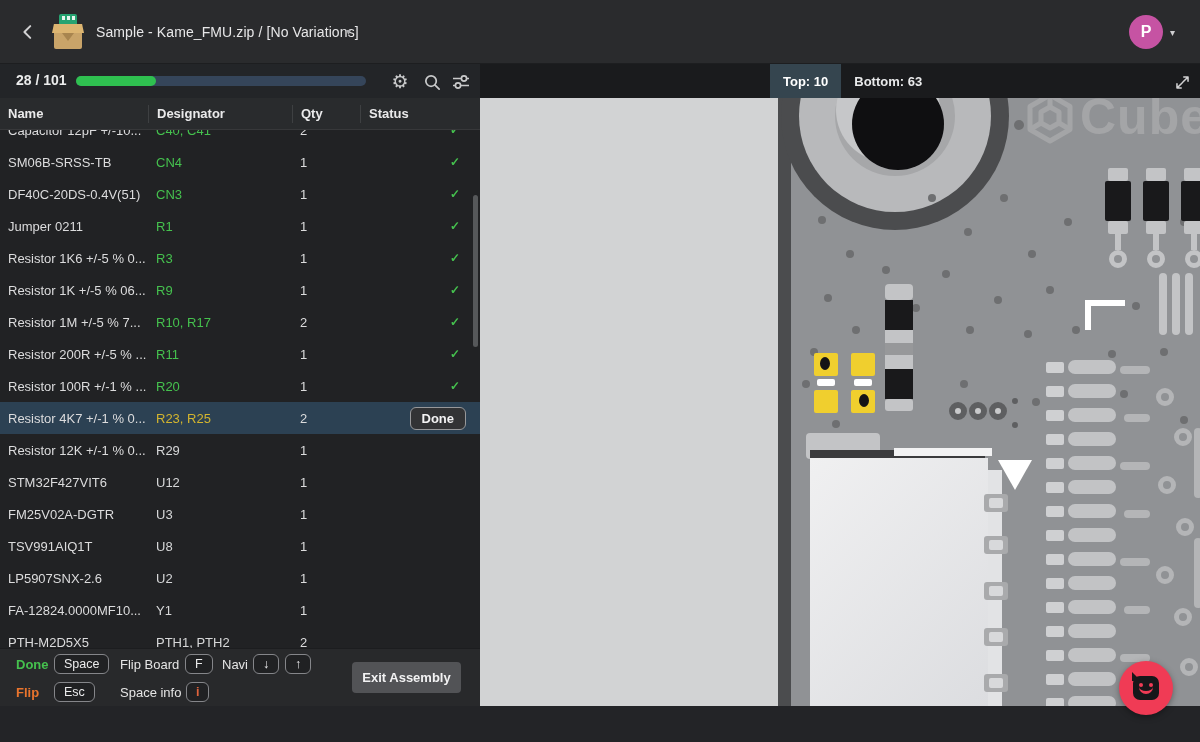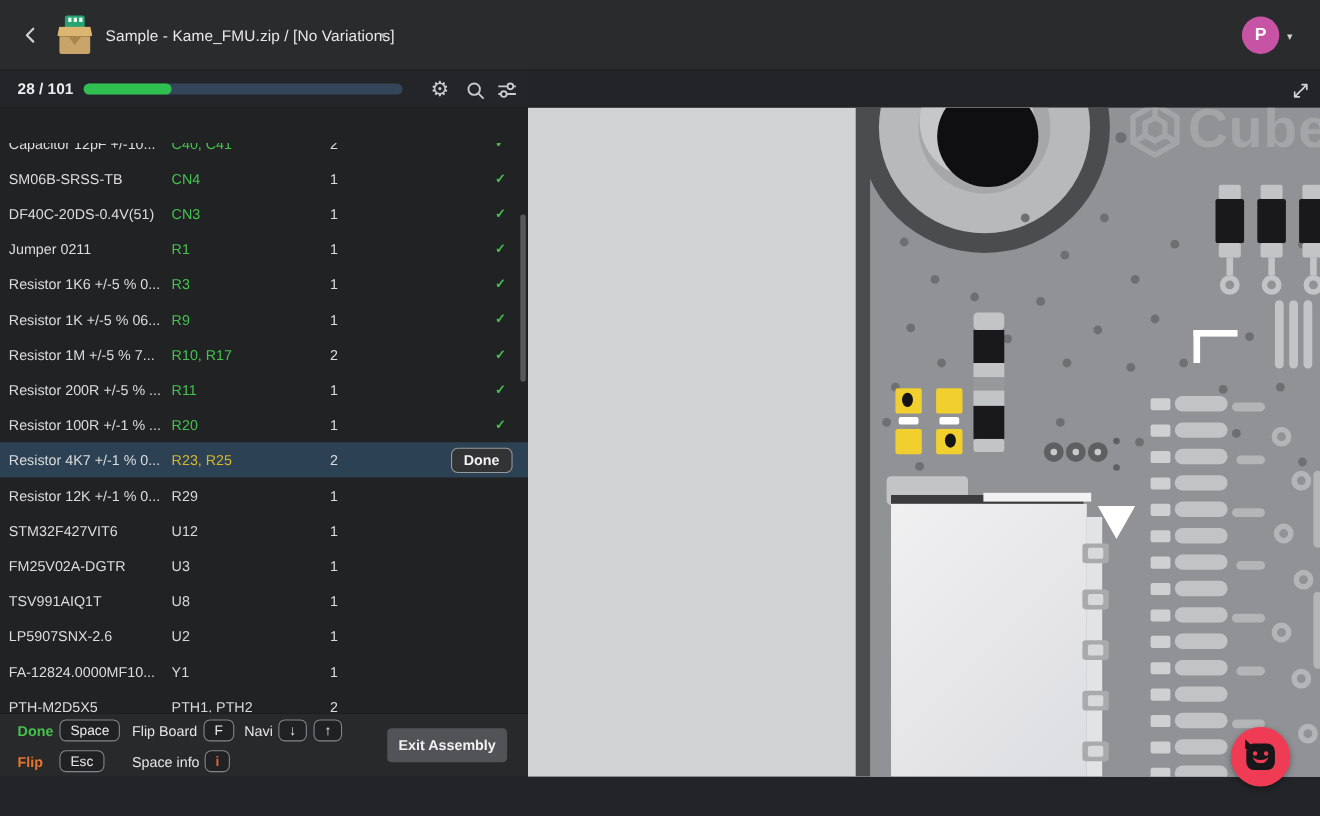--- a/index.html
+++ b/index.html
@@ -139,27 +139,39 @@
       </svg>
   </div>
   <div class="tool-ic" style="left:450px">
     <svg width="20" height="18" viewBox="0 0 20 18">
         <path d="M2 5.5h16M2 12.5h16" stroke="#c9cacb" stroke-width="1.7"></path>
         <circle cx="13" cy="5.5" r="2.6" fill="#1a1b1d" stroke="#c9cacb" stroke-width="1.7"></circle>
         <circle cx="7" cy="12.5" r="2.6" fill="#1a1b1d" stroke="#c9cacb" stroke-width="1.7"></circle>
       </svg>
   </div>
 
+  <div class="subR">
+    <div class="vtabs">
+      <div class="vtab active">Top: 10</div>
+      <div class="vtab">Bottom: 63</div>
+    </div>
+  </div>
   <div class="expand">
     <svg width="17" height="17" viewBox="0 0 20 20">
         <path d="M11.5 3.5h5v5M16.5 3.5l-6 6M8.5 16.5h-5v-5M3.5 16.5l6-6" fill="none" stroke="#d2d2d3" stroke-width="1.8" stroke-linecap="round" stroke-linejoin="round"></path>
       </svg>
   </div>
 
   <div class="panel">
+    <div class="thead">
+      <div class="hc">Name</div>
+      <div class="hc">Designator</div>
+      <div class="hc">Qty</div>
+      <div class="hc">Status</div>
+    </div>
     <div class="rows-vp">
       <div class="rows">
           <div class="row">
             <div class="cell">Capacitor 12pF +/-10...</div>
             <div class="cell desig done">C40, C41</div>
             <div class="cell">2</div>
             <div class="stat">
               <span class="check">✓</span>
             </div>
           </div>

